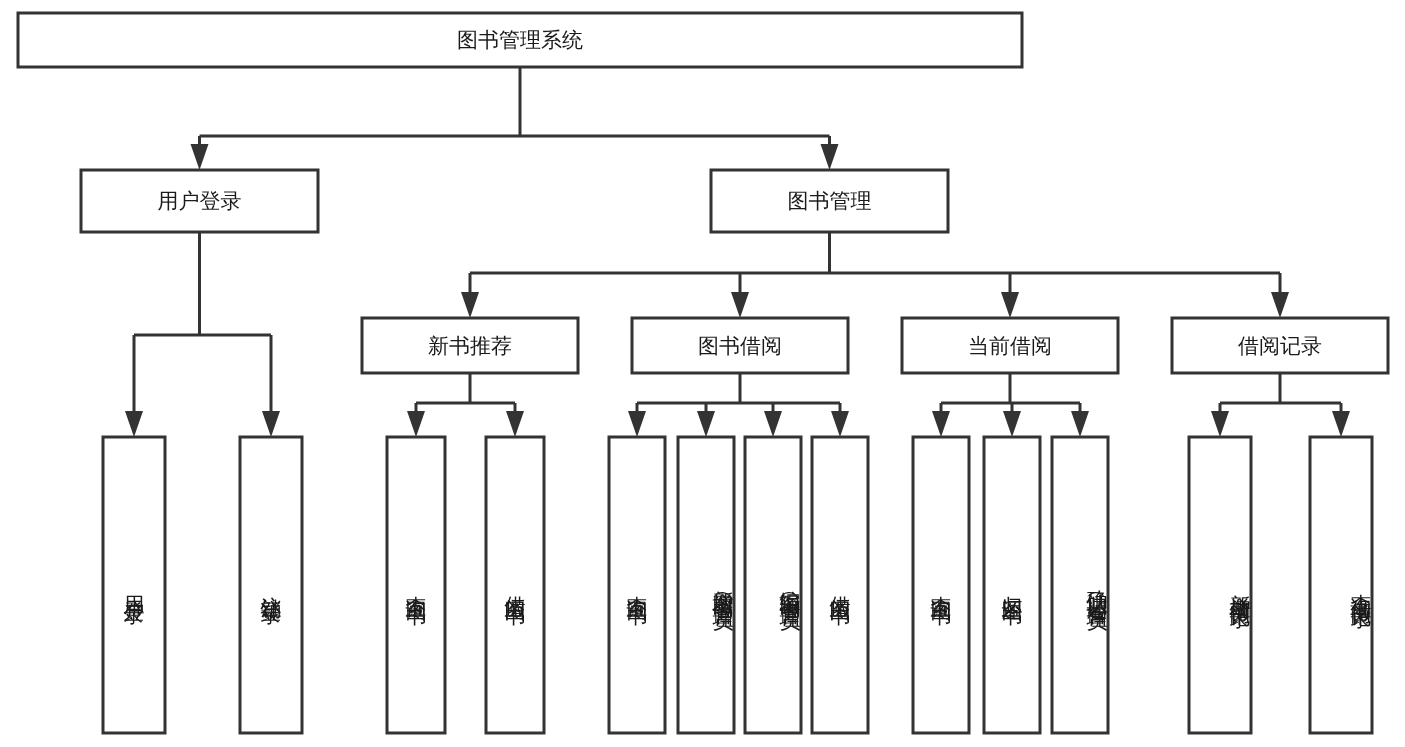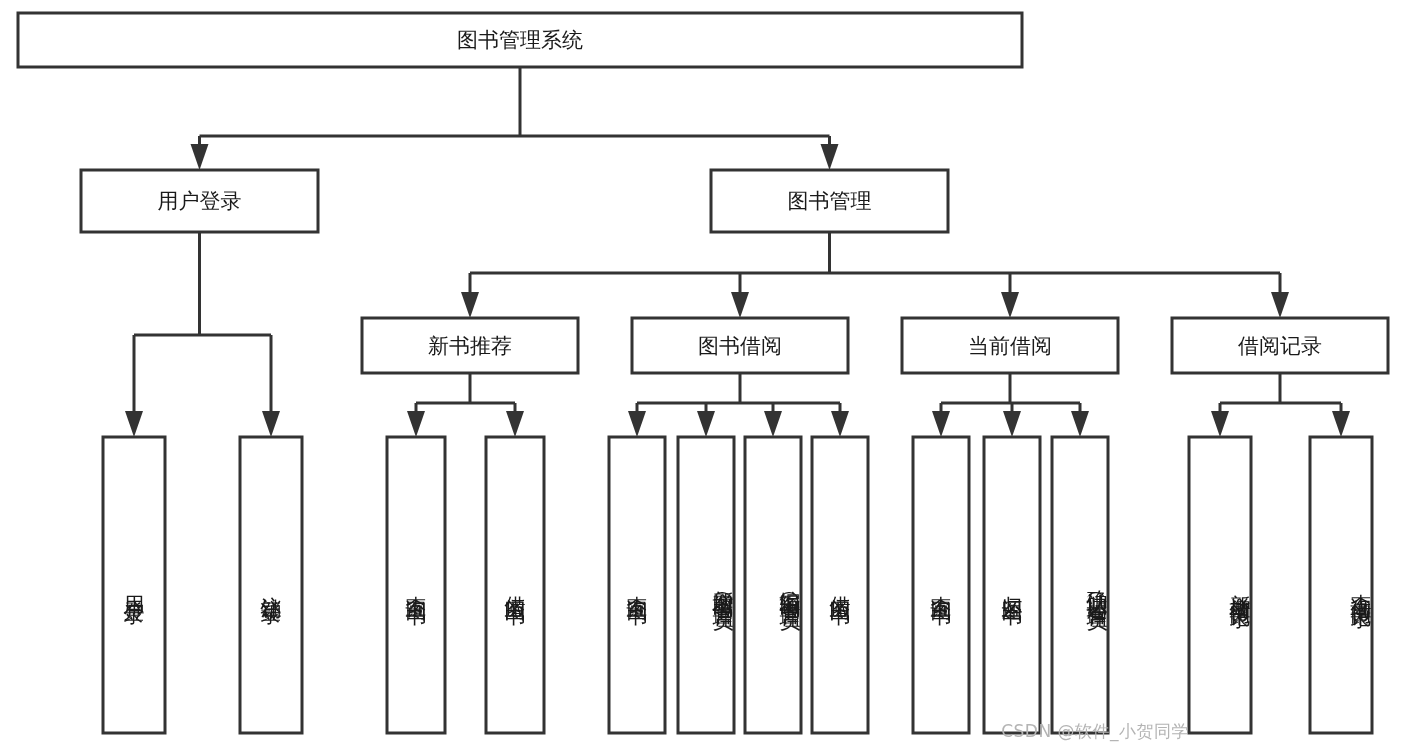--- a/index.html
+++ b/index.html
@@ -178,14 +178,13 @@
       <div class="leaf-label" style="left: 678px; top: 443px; width: 56px; height: 286px;">新增图书（管理员）</div>
       <div class="leaf-label" style="left: 745px; top: 443px; width: 56px; height: 286px;">编辑图书（管理员）</div>
       <div class="leaf-label centered" style="left: 812px; top: 437px; width: 56px; height: 296px;">借阅图书</div>
       <div class="leaf-label centered" style="left: 913px; top: 437px; width: 56px; height: 296px;">查询图书</div>
       <div class="leaf-label centered" style="left: 984px; top: 437px; width: 56px; height: 296px;">归还图书</div>
       <div class="leaf-label" style="left: 1052px; top: 443px; width: 56px; height: 286px;">确认归还（管理员）</div>
       <div class="leaf-label" style="left: 1189px; top: 443px; width: 62px; height: 286px;">新增借阅记录</div>
       <div class="leaf-label" style="left: 1310px; top: 443px; width: 62px; height: 286px;">查询借阅记录</div>
     </div>
 
-  <div class="watermark">CSDN @软件_小贺同学</div>
 </div>
 
 </body></html>

